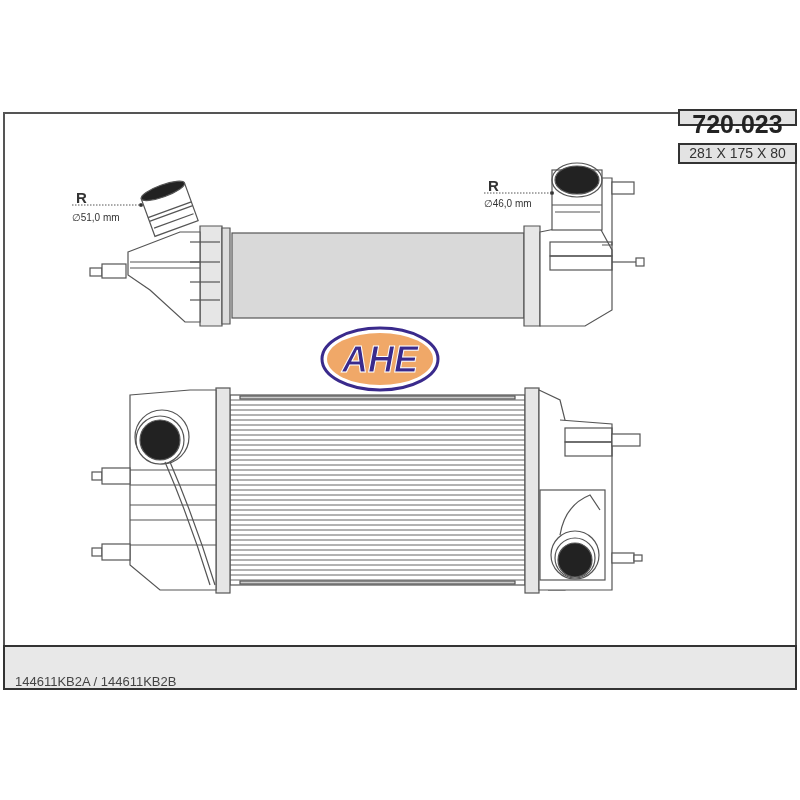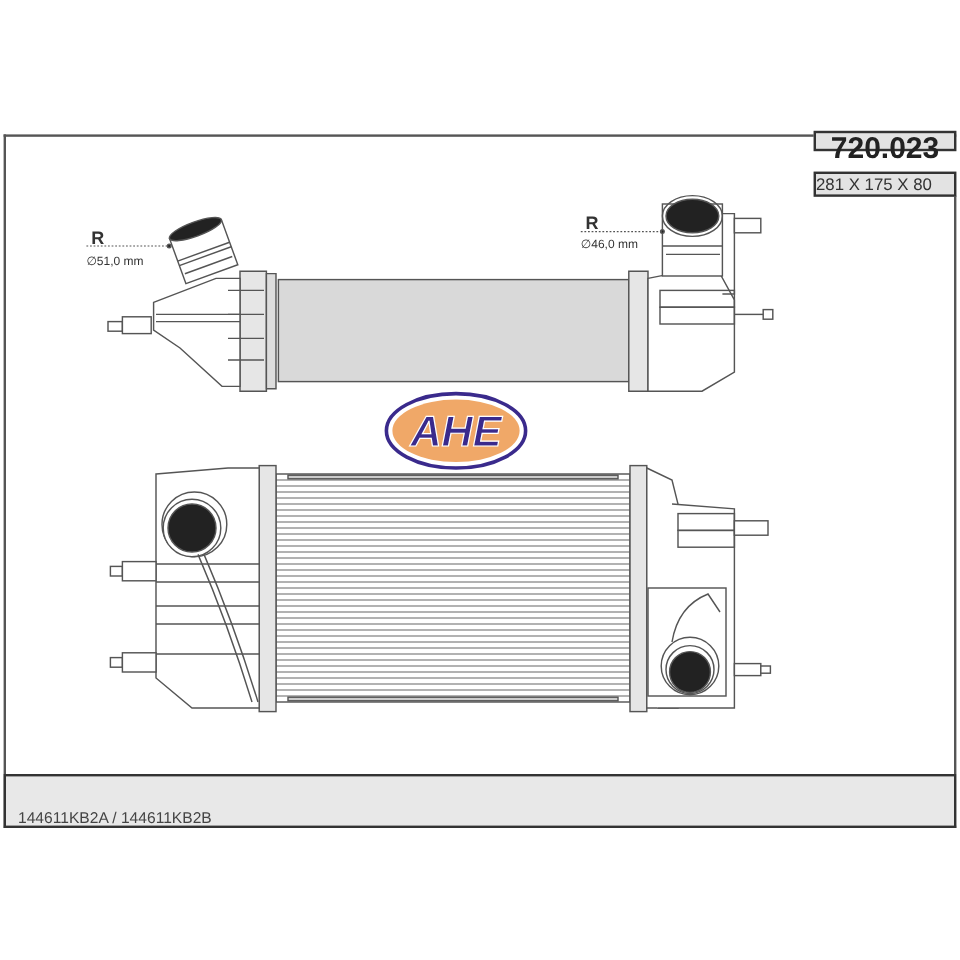--- a/index.html
+++ b/index.html
@@ -6,21 +6,21 @@
     body { width: 800px; height: 800px; position: relative; overflow: hidden;
            font-family: "Liberation Sans", sans-serif; }
     .frame { position: absolute; left: 3px; top: 112px; width: 794px; height: 578px;
              border: 2px solid #555; border-right: none; box-sizing: border-box; }
     .frame-right { position: absolute; left: 795px; top: 163px; width: 2px; height: 482px; background: #555; }
     .part-box { position: absolute; left: 678px; top: 109px; width: 119px; height: 17px;
                 background: #e3e3e3; border: 2px solid #333; box-sizing: border-box;
                 font-weight: bold; font-size: 25px; color: #222; text-align: center; line-height: 27px; }
     .dim-box { position: absolute; left: 678px; top: 143px; width: 119px; height: 21px;
                background: #e3e3e3; border: 2px solid #333; box-sizing: border-box;
-               font-size: 14px; color: #333; line-height: 17px; }
+               font-size: 14px; color: #333; text-align: center; line-height: 17px; }
     .footer { position: absolute; left: 3px; top: 645px; width: 794px; height: 45px;
               background: #e8e8e8; border: 2px solid #333; box-sizing: border-box; }
     .footer-text { position: absolute; left: 10px; top: 7px; font-size: 13px; color: #444; margin-top: 20px; }
     .drawing { position: absolute; left: 0; top: 0; width: 800px; height: 800px; }
     .label-r { font-weight: bold; font-size: 15px; fill: #333; font-family: "Liberation Sans", sans-serif; }
     .label-d { font-size: 10px; fill: #333; font-family: "Liberation Sans", sans-serif; }
   </style>
 </head>
 <body>
 

